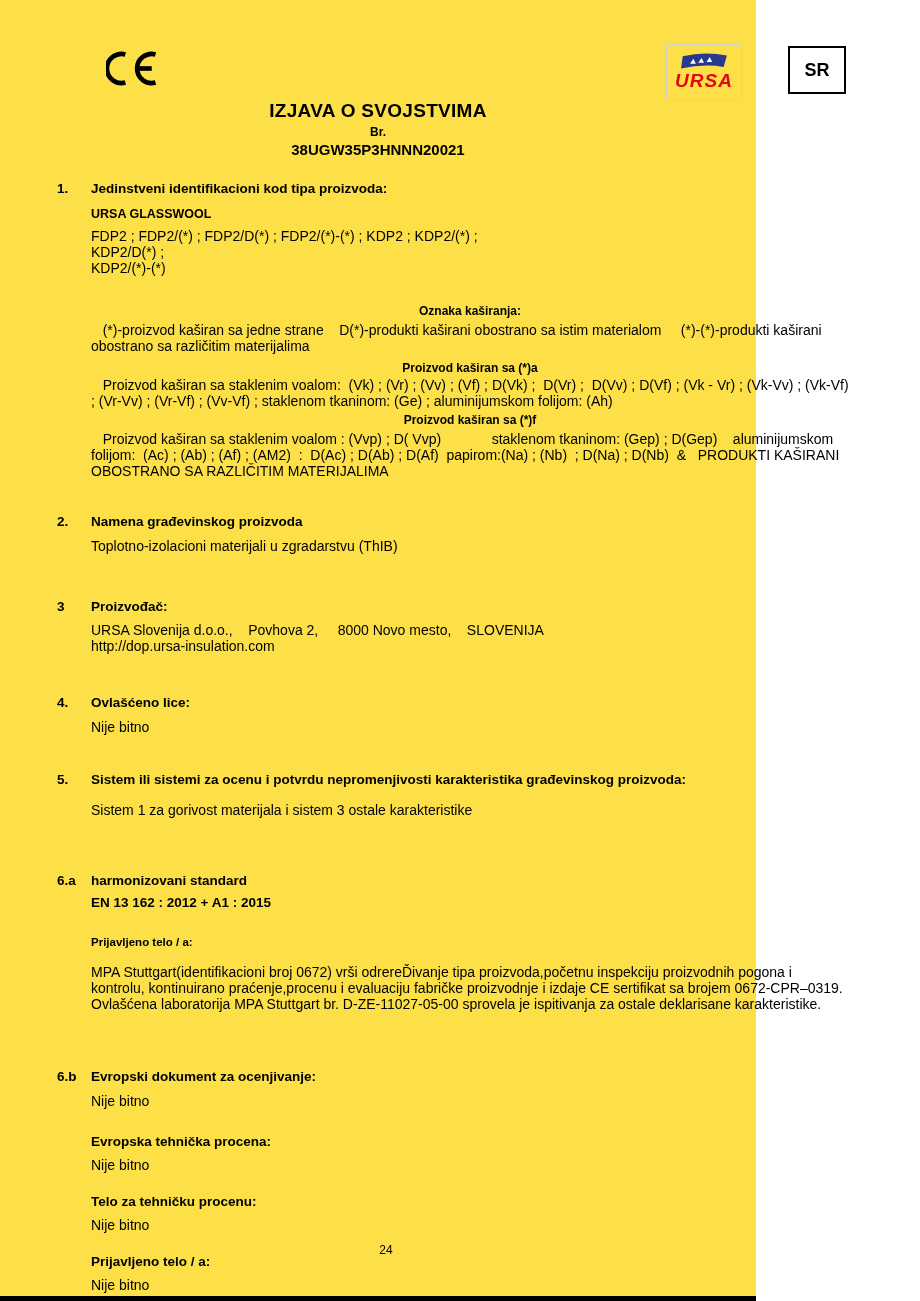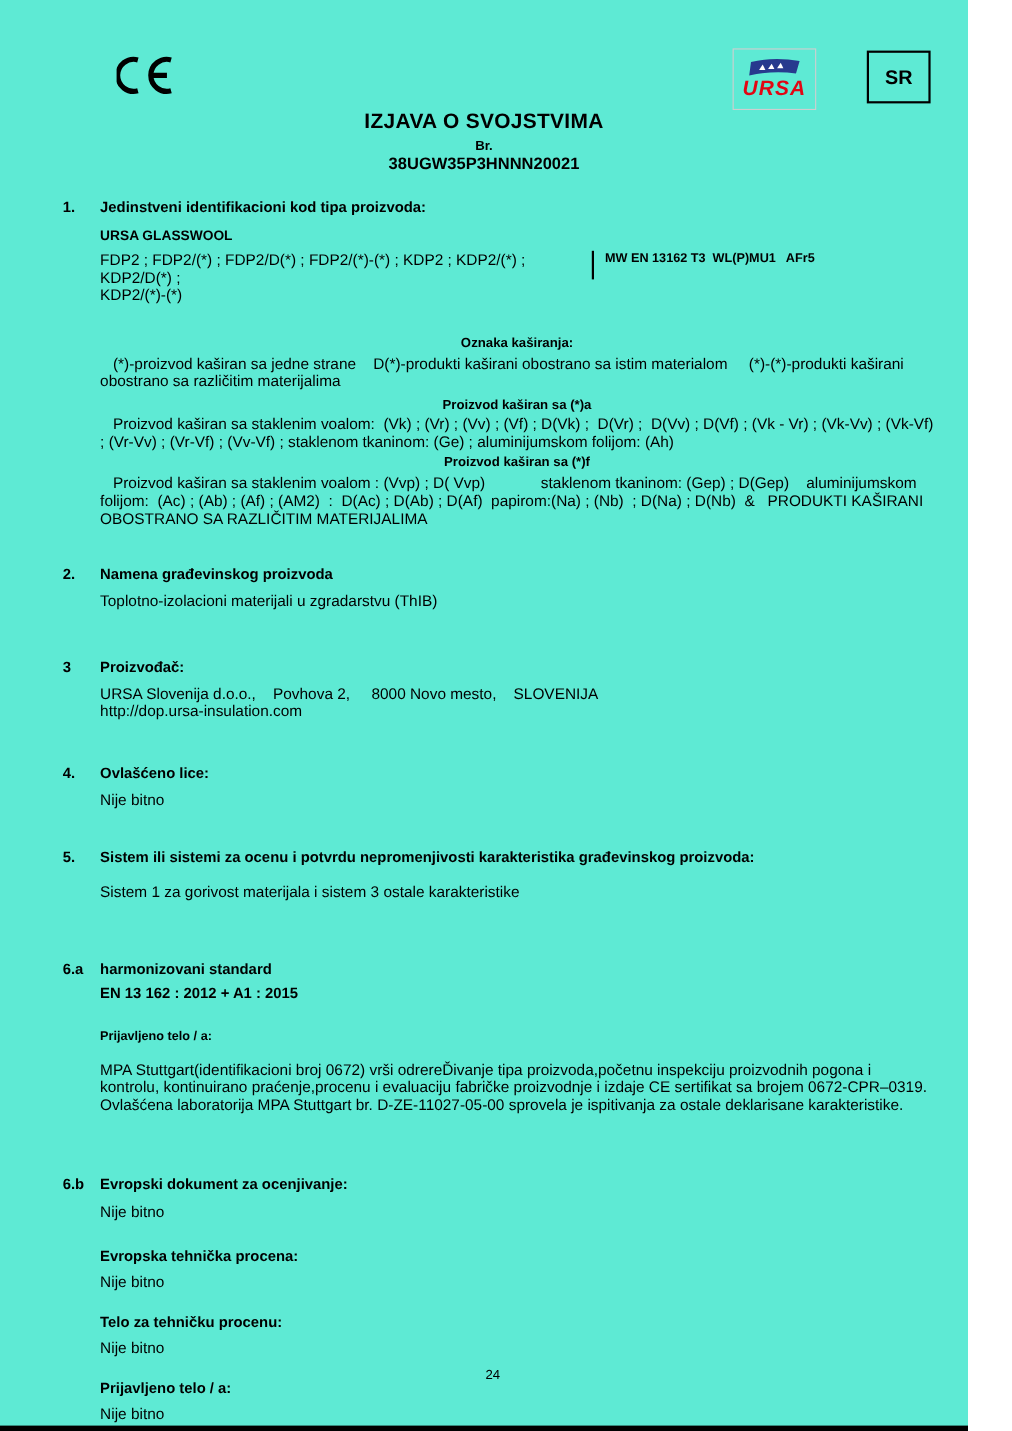--- a/index.html
+++ b/index.html
@@ -4,21 +4,21 @@
 <style>
   * { margin: 0; padding: 0; box-sizing: border-box; }
   html, body { background: #ffffff; }
   body {
     width: 920px; height: 1301px;
     font-family: "Liberation Sans", sans-serif;
     color: #000;
     position: relative;
     overflow: hidden;
   }
-  .page { position: relative; width: 880px; height: 1301px; background: #5eead4; }
+  .page { position: relative; width: 756px; height: 1301px; background: #fde047; }
   .pre { white-space: pre-wrap; }
 
   
   .ce { position: absolute; left: 106px; top: 50px; }
   .logo-box {
     position: absolute; left: 666px; top: 44px;
     width: 76px; height: 56px;
     border: 1px solid #cfcfcf;
     display: flex; flex-direction: column; align-items: center; justify-content: center;
     padding: 3px 4px;
@@ -113,21 +113,20 @@
   <div class="content">
 
     <div class="section">
       <div class="sec-num">1.</div>
       <div class="sec-body">
         <div class="sec-title">Jedinstveni identifikacioni kod tipa proizvoda:</div>
         <div class="product-name">URSA GLASSWOOL</div>
         <div class="codes-row">
           <div class="codes para pre">FDP2 ; FDP2/(*) ; FDP2/D(*) ; FDP2/(*)-(*) ; KDP2 ; KDP2/(*) ; KDP2/D(*) ;
 KDP2/(*)-(*)</div>
-          <div class="spec pre">MW EN 13162 T3  WL(P)MU1   AFr5</div>
         </div>
         <div class="center-head mt28">Oznaka kaširanja:</div>
         <p class="para pre mt4">   (*)-proizvod kaširan sa jedne strane    D(*)-produkti kaširani obostrano sa istim materialom     (*)-(*)-produkti kaširani obostrano sa različitim materijalima</p>
         <div class="center-head mt7">Proizvod kaširan sa  (*)a</div>
         <p class="para pre mt2">   Proizvod kaširan sa staklenim voalom:  (Vk) ; (Vr) ; (Vv) ; (Vf) ; D(Vk) ;  D(Vr) ;  D(Vv) ; D(Vf) ; (Vk - Vr) ; (Vk-Vv) ; (Vk-Vf) ; (Vr-Vv) ; (Vr-Vf) ; (Vv-Vf) ; staklenom tkaninom: (Ge) ; aluminijumskom folijom: (Ah)</p>
         <div class="center-head mt4">Proizvod kaširan sa  (*)f</div>
         <p class="para pre mt4">   Proizvod kaširan sa staklenim voalom : (Vvp) ; D( Vvp)             staklenom tkaninom: (Gep) ; D(Gep)    aluminijumskom folijom:  (Ac) ; (Ab) ; (Af) ; (AM2)  :  D(Ac) ; D(Ab) ; D(Af)  papirom:(Na) ; (Nb)  ; D(Na) ; D(Nb)  &amp;   PRODUKTI KAŠIRANI OBOSTRANO SA RAZLIČITIM MATERIJALIMA</p>
       </div>
     </div>
 

